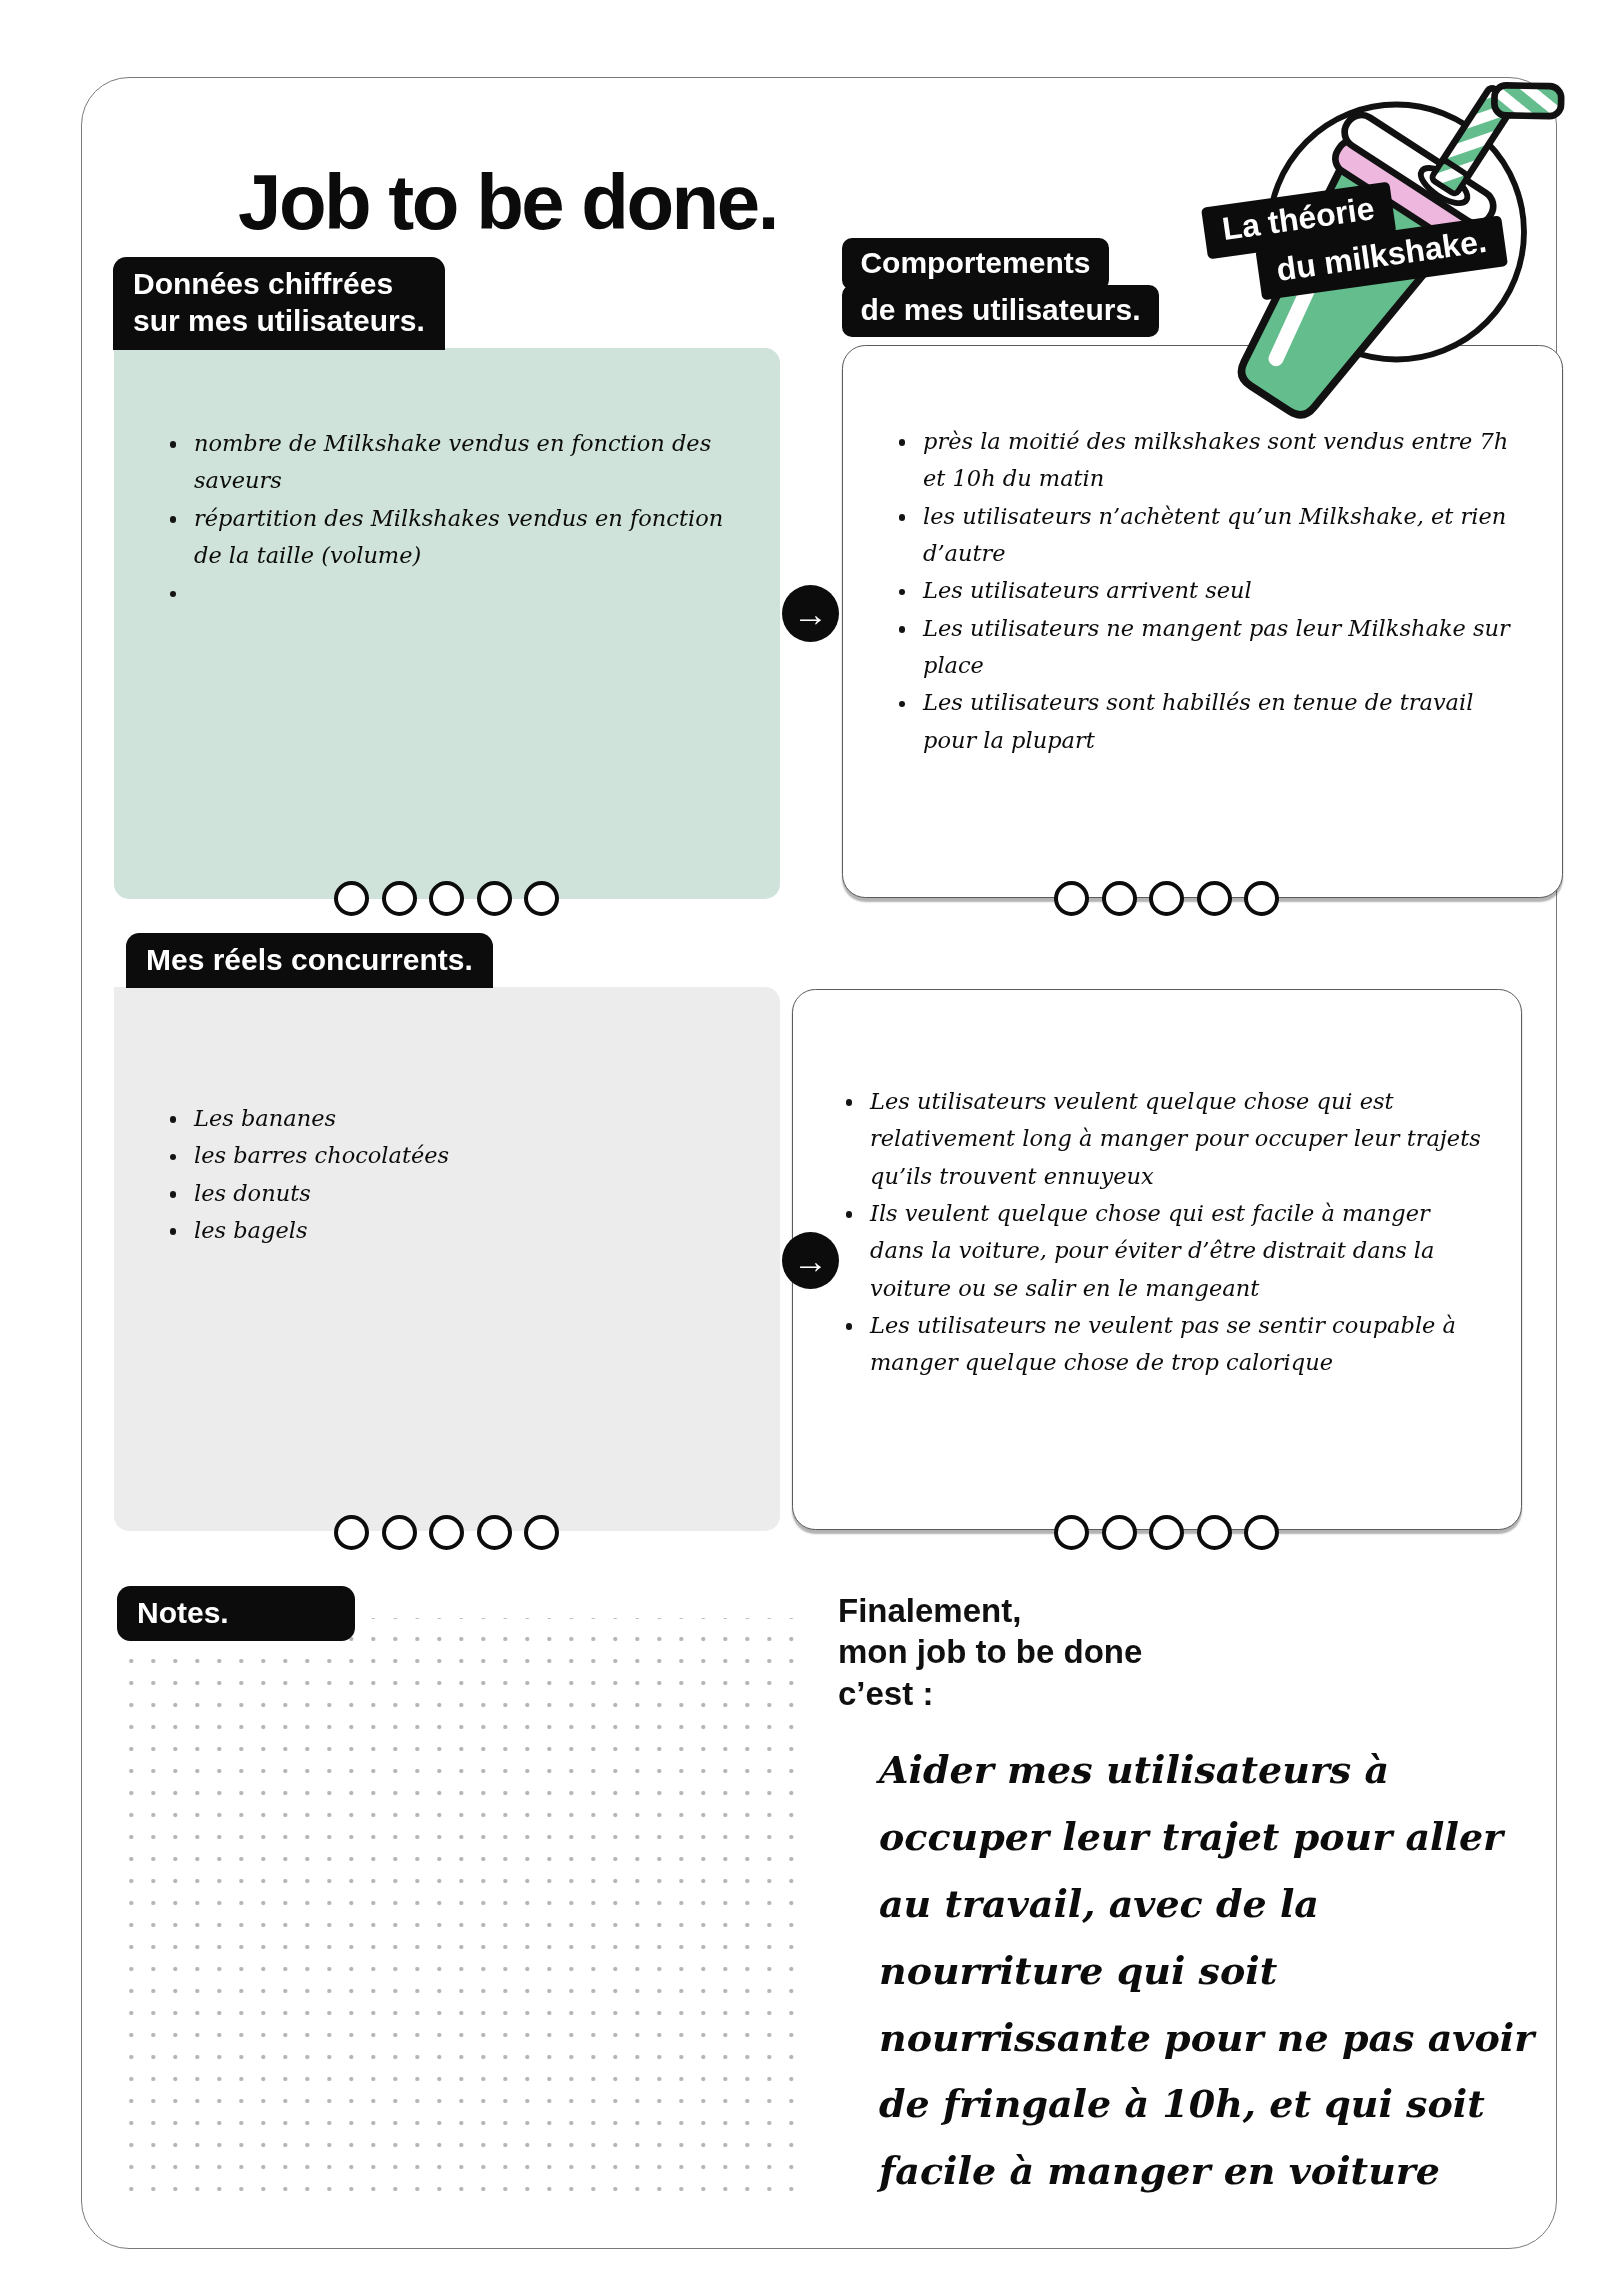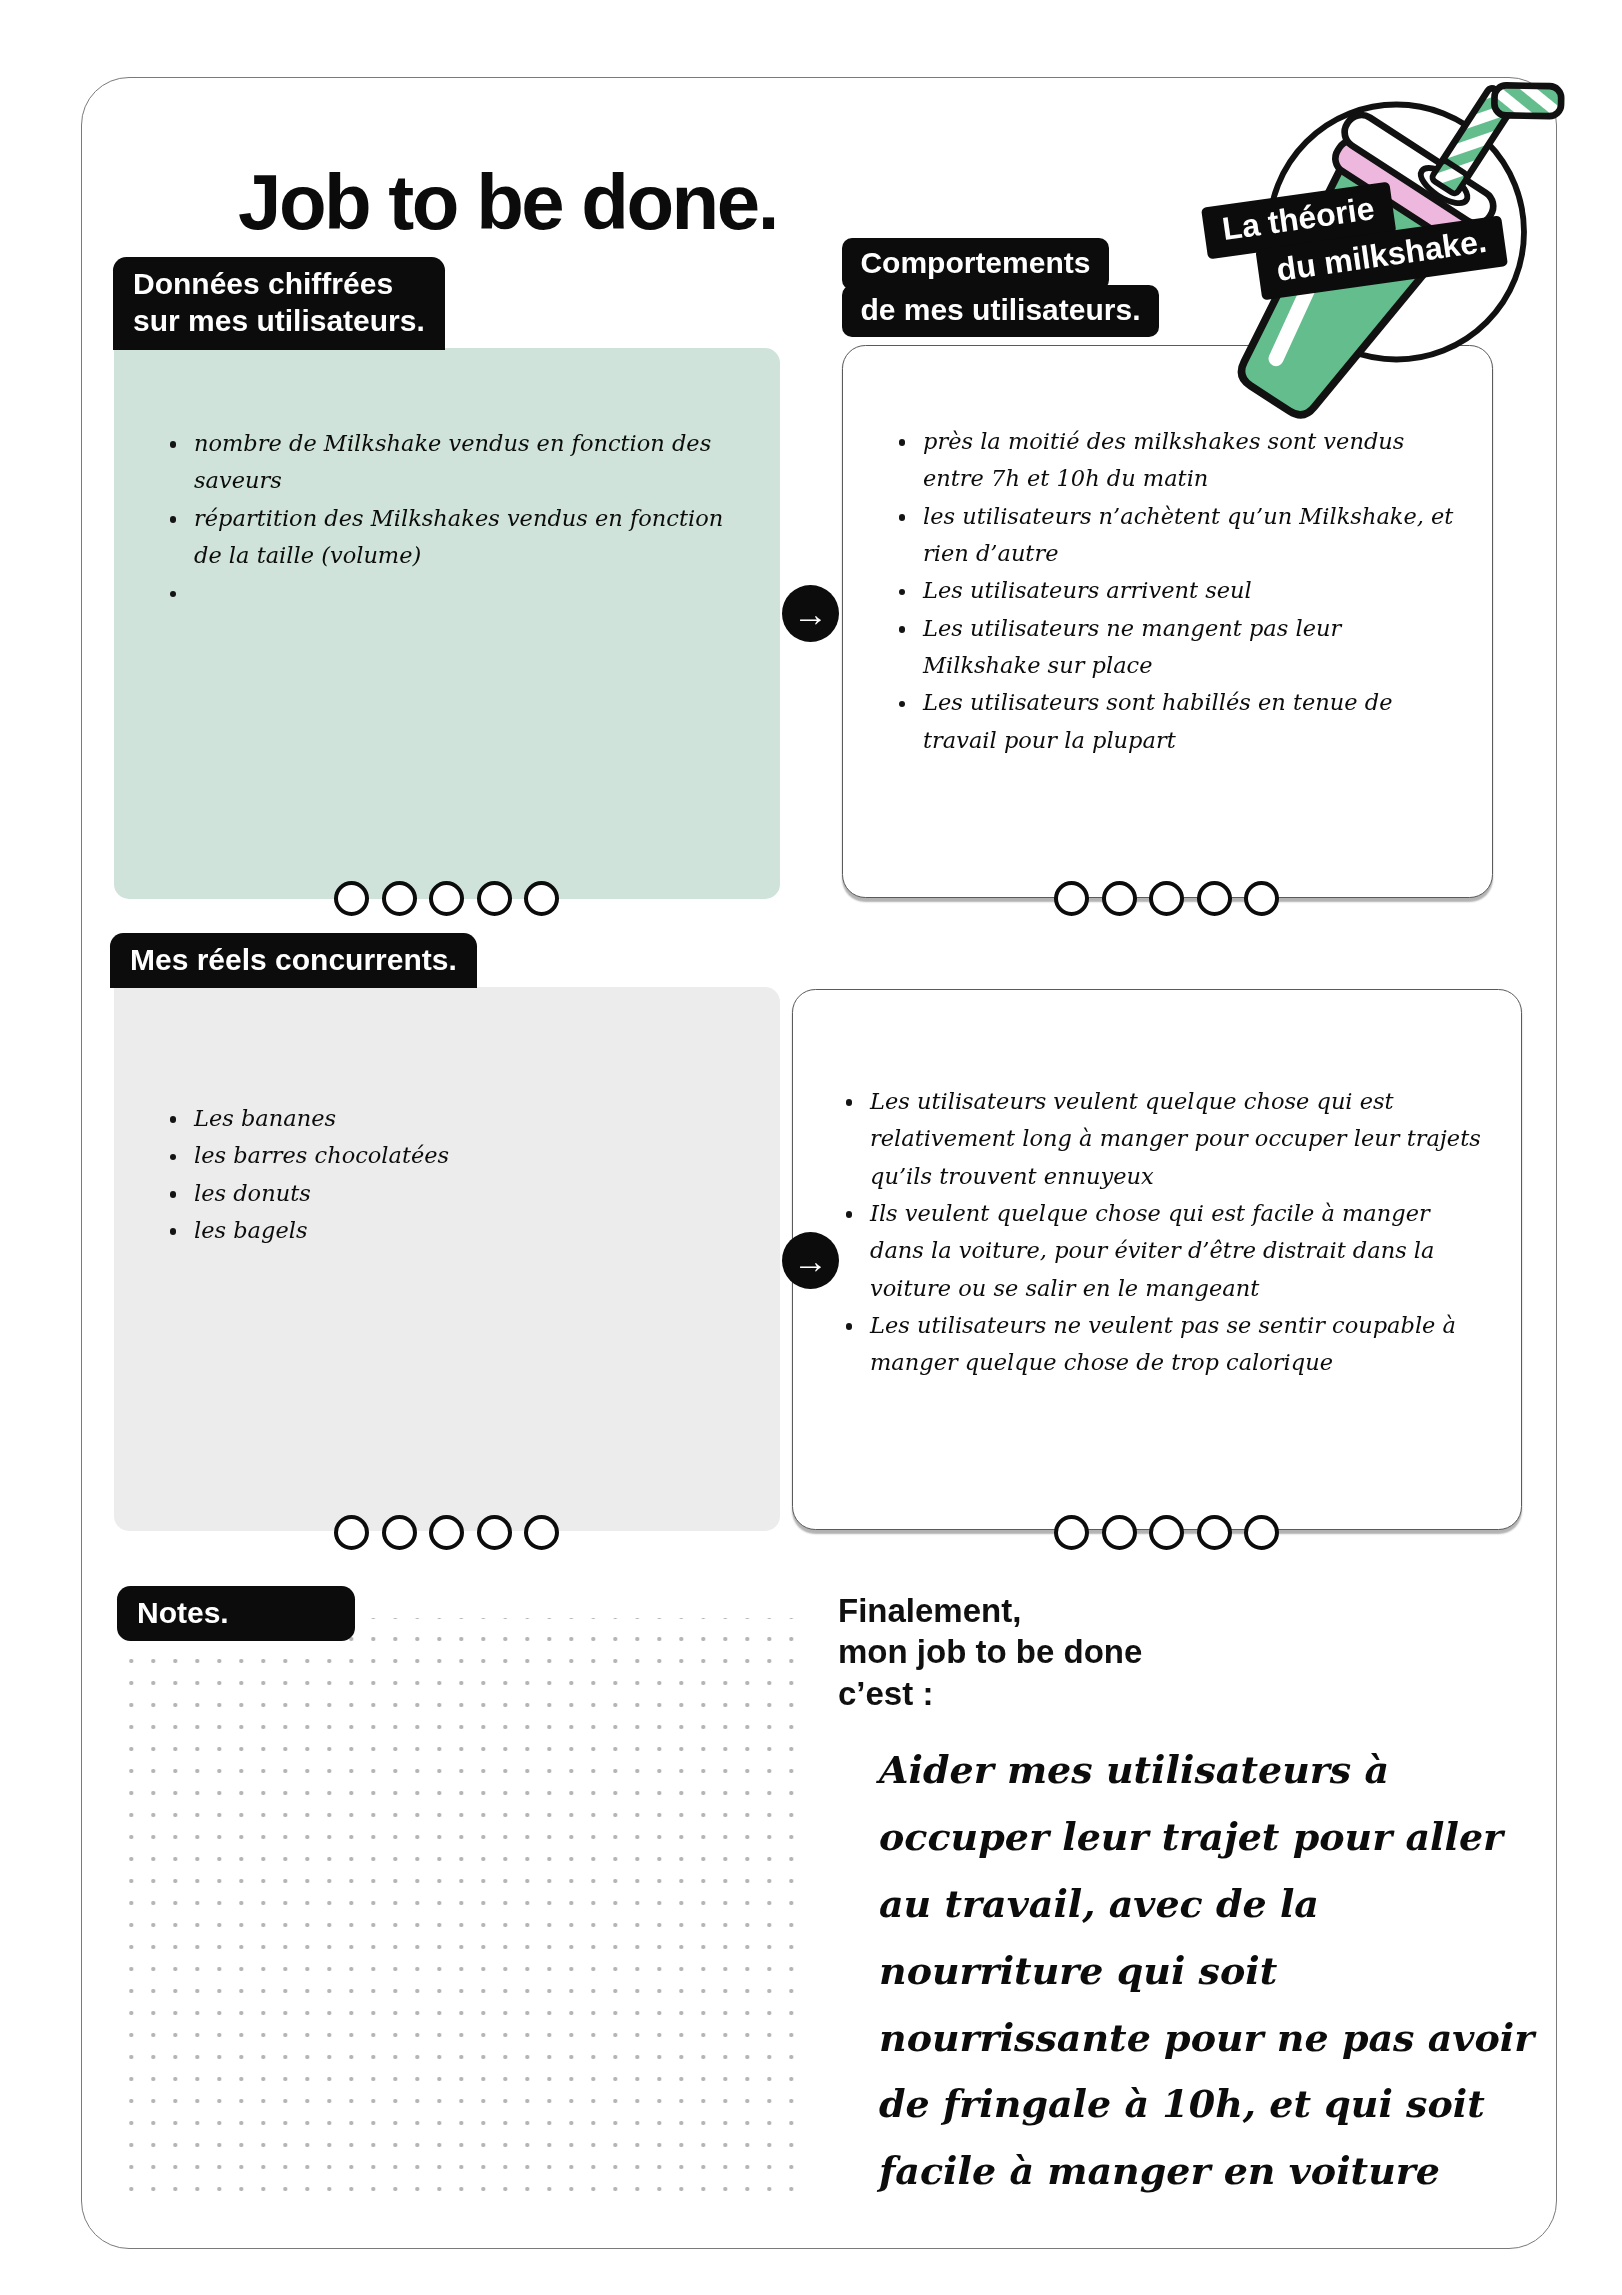--- a/index.html
+++ b/index.html
@@ -120,41 +120,41 @@
     <span class="circle"></span>
     <span class="circle"></span>
     <span class="circle"></span>
     <span class="circle"></span>
   </div>
 
   <div class="chip-stack" style="left:842px;top:238px;">
     <span class="chip">Comportements</span>
     <span class="chip">de mes utilisateurs.</span>
   </div>
-  <section class="panel outlined box-behaviors" style="left:842px;top:345px;width:651px;height:553px;">
+  <section class="panel outlined box-behaviors" style="left:842px;top:345px;width:721px;height:553px;">
     <ul>
       <li>près la moitié des milkshakes sont vendus entre 7h et 10h du matin</li>
       <li>les utilisateurs n’achètent qu’un Milkshake, et rien d’autre</li>
       <li>Les utilisateurs arrivent seul</li>
       <li>Les utilisateurs ne mangent pas leur Milkshake sur place</li>
       <li>Les utilisateurs sont habillés en tenue de travail pour la plupart</li>
     </ul>
   </section>
   <div class="circles" style="left:1054px;top:881px;">
     <span class="circle"></span>
     <span class="circle"></span>
     <span class="circle"></span>
     <span class="circle"></span>
     <span class="circle"></span>
   </div>
   <div class="arrow" style="left:782px;top:585px;">
     <span>→</span>
   </div>
 
-  <div class="label" style="left:110px;top:933px;">
+  <div class="label" style="left:126px;top:933px;">
     <div class="lbl-line">Mes réels concurrents.</div>
   </div>
   <section class="panel graybox" style="left:114px;top:987px;width:666px;height:544px;">
     <ul>
       <li>Les bananes</li>
       <li>les barres chocolatées</li>
       <li>les donuts</li>
       <li>les bagels</li>
     </ul>
   </section>

